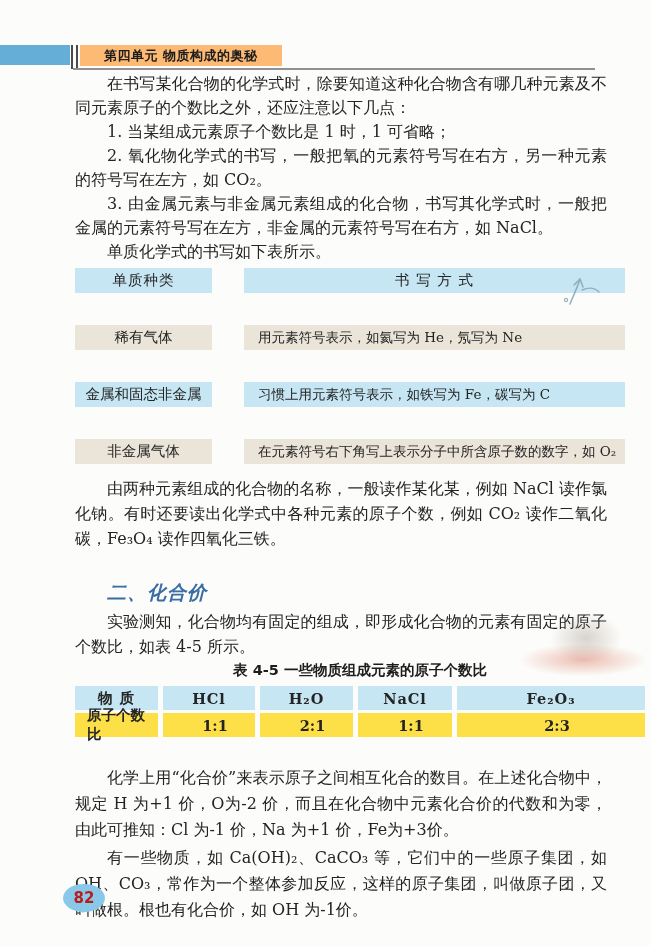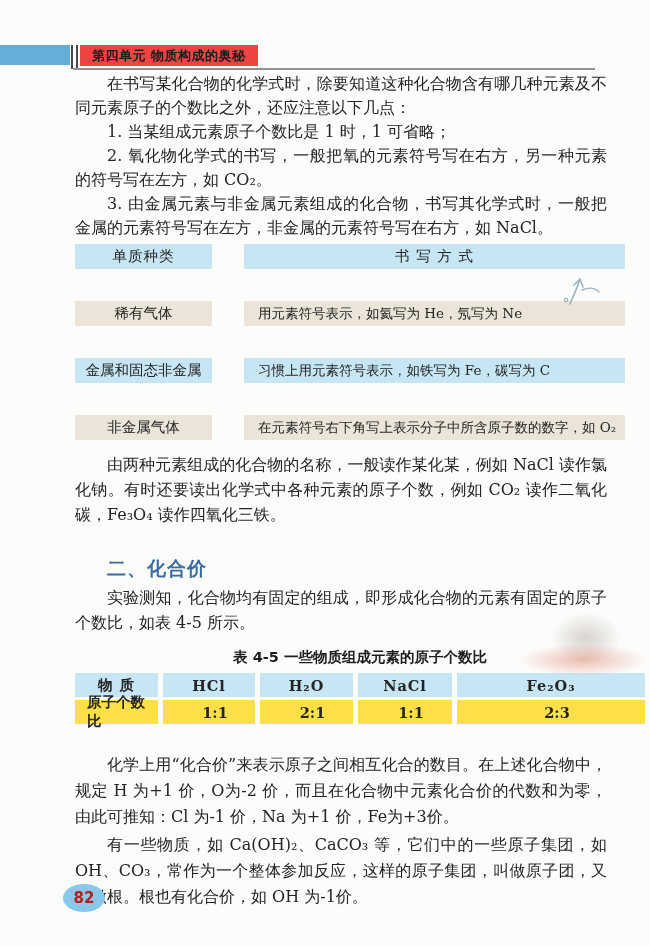--- a/index.html
+++ b/index.html
@@ -5,33 +5,33 @@
   html,body{margin:0;padding:0;}
   body{width:650px;height:946px;position:relative;background:#fcfcfa;overflow:hidden;
        font-family:"DejaVu Serif", serif;color:#242424;}
   .page{position:absolute;inset:0;}
 
   
   .unit-bar{position:absolute;left:0;top:45px;width:70px;height:20px;background:#64aed7;}
   .dbl-line{position:absolute;left:71px;top:45px;height:24px;width:3px;
             border-left:2px solid #4a4a4a;border-right:2px solid #4a4a4a;}
   .unit-box{position:absolute;left:80px;top:45px;height:21px;line-height:21px;
-            background:#ef4444;padding:0 12px;font-family:"DejaVu Sans",sans-serif;
+            background:#fdba74;padding:0 24px;font-family:"DejaVu Sans",sans-serif;
             font-size:13px;font-weight:bold;color:#1d1d1d;letter-spacing:.5px;}
   .head-rule{position:absolute;left:73px;top:68px;width:522px;height:2px;background:#919191;}
 
   
   .content{position:absolute;left:75px;top:72px;width:532px;}
   p{margin:0;text-indent:2em;text-align:justify;font-size:16px;}
   .intro p{line-height:24px;}
   .p6{margin-top:12px;line-height:25px;}
   .sec-head{margin:28px 0 0 0;padding-left:32px;font-family:"DejaVu Sans",sans-serif;
-            font-size:19px;font-weight:bold;color:#3a6da3;letter-spacing:1px;line-height:26px;}
+            font-size:19px;font-weight:bold;color:#3a6da3;letter-spacing:1px;line-height:26px;font-style:italic;}
   .p7{margin-top:4px;line-height:25px;}
-  .tbl-caption{margin-top:12px;width:570px;text-align:center;
+  .tbl-caption{margin-top:1px;width:570px;text-align:center;
                font-family:"DejaVu Sans",sans-serif;font-size:14.5px;font-weight:bold;
                color:#1d1d1d;line-height:20px;}
   .p8{margin-top:28px;line-height:26px;}
   .p9{margin-top:2px;line-height:26px;}
 
   
   .t1{margin-top:4px;display:grid;grid-template-columns:137px 381px;
       column-gap:5px;row-gap:3px;width:523px;gap:32px;}
   .t1 .cell{height:25px;display:flex;align-items:center;font-size:13.5px;}
   .t1 .center{justify-content:center;}
@@ -70,20 +70,21 @@
   <div class="unit-box">第四单元 物质构成的奥秘</div>
   <div class="head-rule"></div>
 
   <div class="content">
 
     <div class="intro">
       <p>在书写某化合物的化学式时，除要知道这种化合物含有哪几种元素及不同元素原子的个数比之外，还应注意以下几点：</p>
       <p>1. 当某组成元素原子个数比是 1 时，1 可省略；</p>
       <p>2. 氧化物化学式的书写，一般把氧的元素符号写在右方，另一种元素的符号写在左方，如 CO₂。</p>
       <p>3. 由金属元素与非金属元素组成的化合物，书写其化学式时，一般把金属的元素符号写在左方，非金属的元素符号写在右方，如 NaCl。</p>
+      <p>单质化学式的书写如下表所示。</p>
     </div>
 
     <div class="t1">
       <div class="cell hdr center">单质种类</div>
       <div class="cell hdr center">书 写 方 式</div>
 
       <div class="cell beige center type">稀有气体</div>
       <div class="cell beige left">用元素符号表示，如氦写为 He，氖写为 Ne</div>
 
       <div class="cell blue center type">金属和固态非金属</div>

